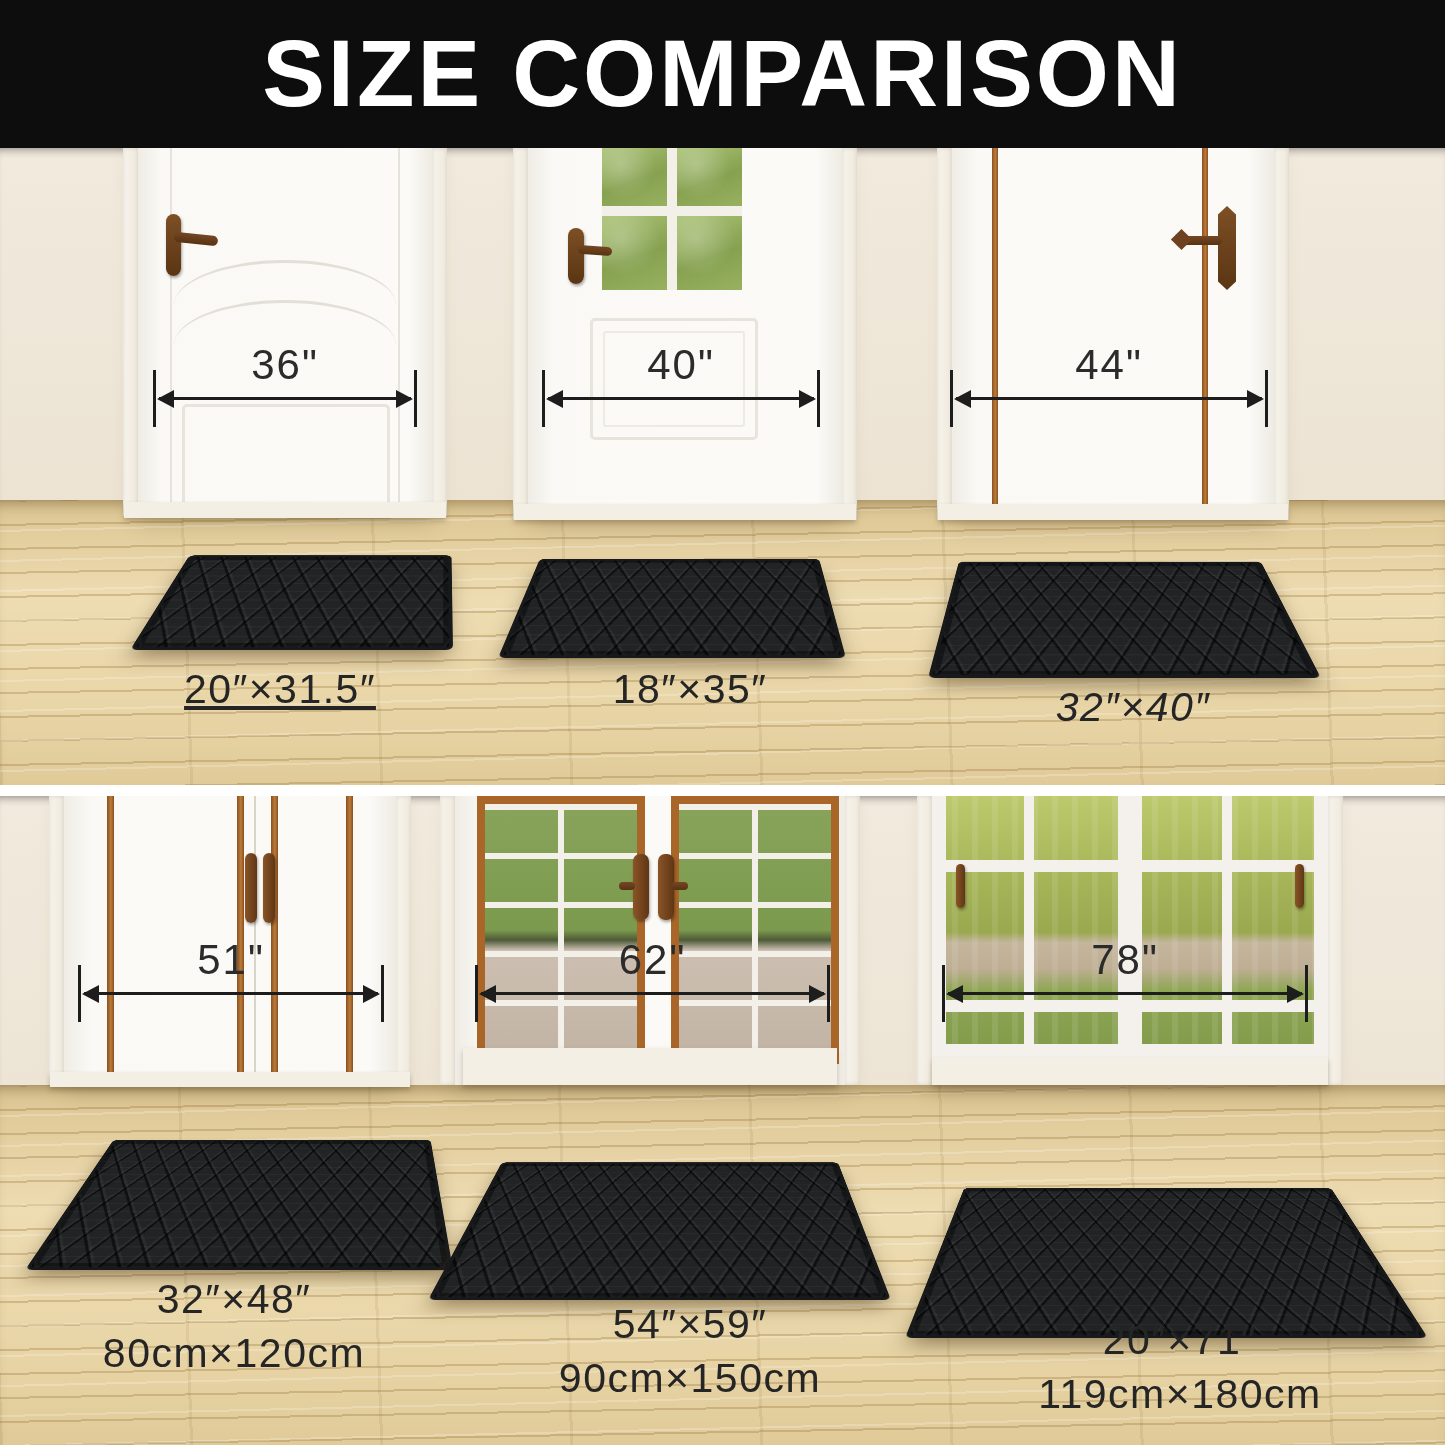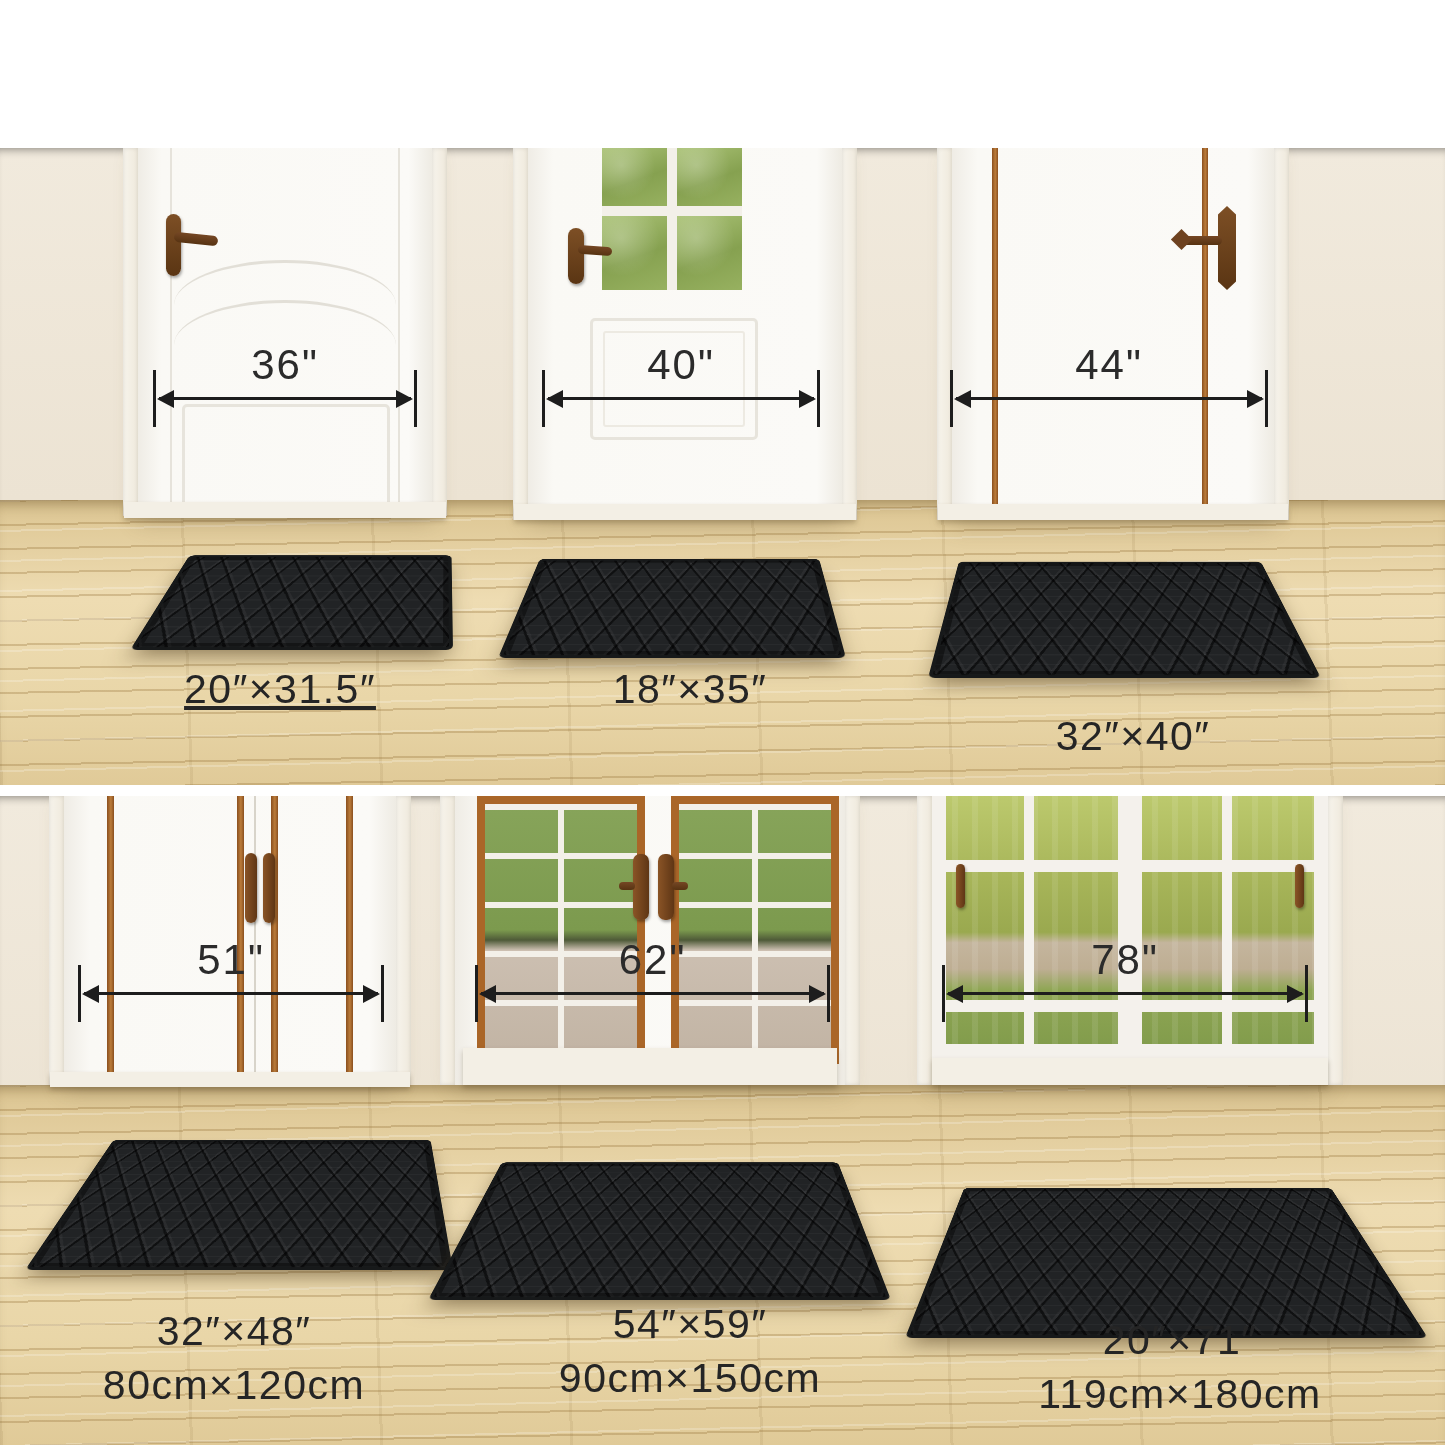--- a/index.html
+++ b/index.html
@@ -91,20 +91,23 @@
 
   
   .size-label{position:absolute;text-align:center;color:#252525;font-size:41px;
               line-height:1.32;letter-spacing:1.5px;}
 </style>
 </head>
 <body>
 
 <div class="scene">
 
+  <div class="banner">
+    <div class="banner-title">SIZE COMPARISON</div>
+  </div>
 
   <div class="photo" style="top:148px;height:637px;">
     <div class="floor" style="top:352px;height:285px;"></div>
 
     <div class="door" style="left:138px;top:0;width:294px;height:368px;">
       <div class="frame l"></div>
       <div class="frame r"></div>
       <div class="stile-line" style="left:32px;"></div>
       <div class="stile-line" style="right:32px;"></div>
       <div class="curve" style="left:36px;top:112px;width:222px;"></div>
@@ -171,21 +174,21 @@
     <div class="mat" style="left:130px;top:334px;width:315px;height:160px;--skew:-12deg;"></div>
     <div class="mat" style="left:498px;top:332px;width:340px;height:170px;--skew:-3deg;"></div>
     <div class="mat" style="left:928px;top:312px;width:385px;height:210px;--skew:5deg;"></div>
 
     <div class="size-label" style="left:95px;top:514px;width:370px;text-decoration:underline;">
       <div>20″×31.5″</div>
     </div>
     <div class="size-label" style="left:505px;top:514px;width:370px;">
       <div>18″×35″</div>
     </div>
-    <div class="size-label" style="left:943px;top:561px;width:380px;">
+    <div class="size-label" style="left:943px;top:532px;width:380px;font-style:italic;">
       <div>32″×40″</div>
     </div>
   </div>
 
   <div class="photo" style="top:796px;height:649px;">
     <div class="floor" style="top:289px;height:360px;"></div>
 
     <div class="door" style="left:64px;top:0;width:332px;height:289px;">
       <div class="frame l"></div>
       <div class="frame r"></div>
@@ -243,21 +246,21 @@
       <div class="m-tick l"></div>
       <div class="m-tick r"></div>
       <div class="m-head l"></div>
       <div class="m-head r"></div>
     </div>
 
     <div class="mat" style="left:25px;top:221px;width:420px;height:245px;--skew:-10deg;"></div>
     <div class="mat" style="left:428px;top:231px;width:455px;height:265px;--skew:-3deg;"></div>
     <div class="mat" style="left:905px;top:234px;width:515px;height:300px;--skew:5deg;"></div>
 
-    <div class="size-label" style="left:34px;top:476px;width:400px;margin-top:32px;">
+    <div class="size-label" style="left:34px;top:476px;width:400px;">
       <div>32″×48″</div>
       <div>80cm×120cm</div>
     </div>
     <div class="size-label" style="left:480px;top:501px;width:420px;">
       <div>54″×59″</div>
       <div>90cm×150cm</div>
     </div>
     <div class="size-label" style="left:950px;top:517px;width:460px;">
       <div>20″×71″</div>
       <div>119cm×180cm</div>

